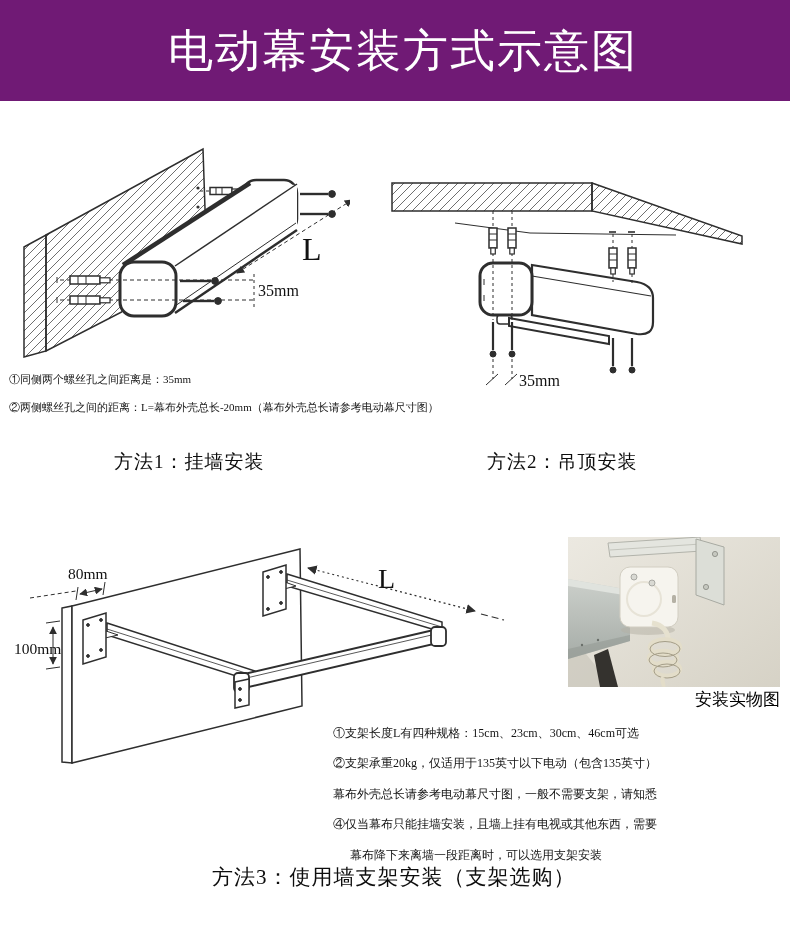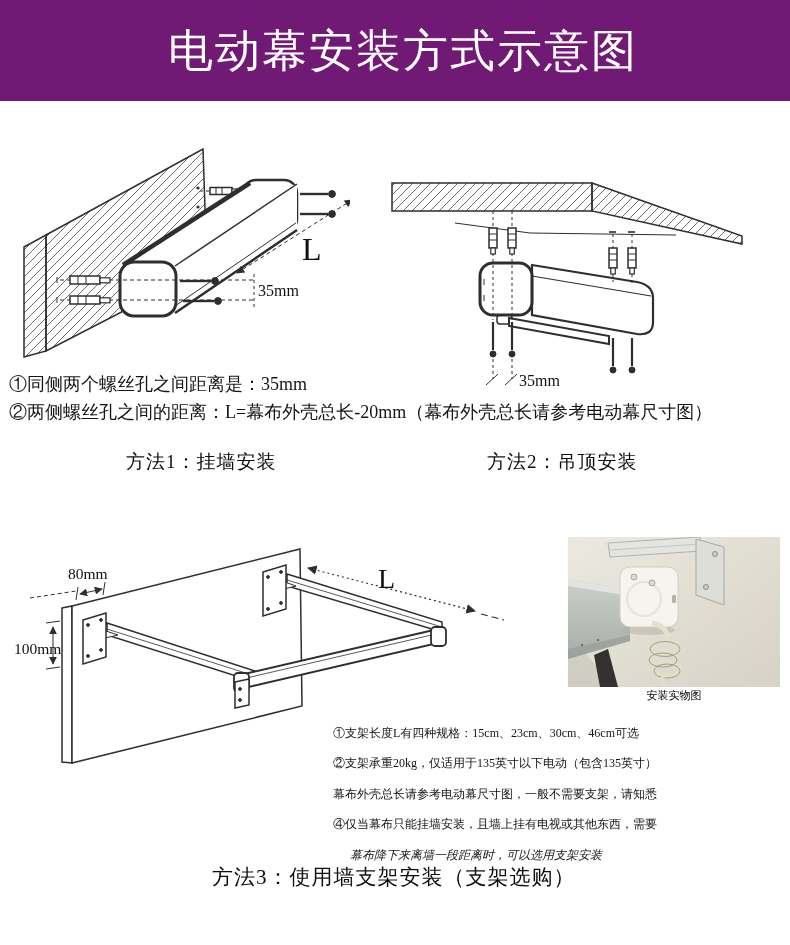--- a/index.html
+++ b/index.html
@@ -3,26 +3,26 @@
 <meta charset="utf-8">
 <style>
   html,body{margin:0;padding:0;background:#ffffff;}
   .page{position:relative;width:790px;height:945px;background:#ffffff;overflow:hidden;
         font-family:"Liberation Serif",serif;color:#161616;}
   .abs{position:absolute;}
   .banner{left:0;top:0;width:790px;height:101px;background:#701a75;
           display:flex;align-items:center;justify-content:center;padding-left:8px;}
   .banner h1{margin:0;color:#ffffff;font-size:45px;font-weight:400;letter-spacing:2px;
              font-family:"Liberation Sans",sans-serif;}
-  .note{font-size:18px;white-space:nowrap;color:#141414;}
+  .note{font-size:11px;white-space:nowrap;color:#141414;}
   .note-sm{font-size:12px;white-space:nowrap;color:#141414;line-height:30.4px;}
-  .note-sm .cont{padding-left:17px;font-style:italic;}
+  .note-sm .cont{padding-left:17px;}
   .method{font-size:19px;white-space:nowrap;color:#0d0d0d;letter-spacing:1px;}
   .method3{font-size:21px;white-space:nowrap;color:#0d0d0d;letter-spacing:1px;text-align:right;}
-  .caption{width:212px;text-align:center;font-size:11px;color:#000;}
+  .caption{width:212px;text-align:right;font-size:17px;color:#000;}
   svg{display:block;}
   svg text{font-family:"Liberation Serif",serif;fill:#111;}
 </style>
 </head>
 <body>
 
 <div class="page">
 
   <header class="abs banner">
     <h1>电动幕安装方式示意图</h1>
@@ -161,21 +161,21 @@
       <line x1="228" y1="190" x2="228" y2="218" stroke-width="2.2"></line>
       <circle cx="228" cy="222" r="3" fill="#2e2e2e"></circle>
       <line x1="247" y1="190" x2="247" y2="218" stroke-width="2.2"></line>
       <circle cx="247" cy="222" r="3" fill="#2e2e2e"></circle>
     </g>
   </svg>
 
   <div class="abs note" style="left:9px;top:372px">①同侧两个螺丝孔之间距离是：35mm</div>
   <div class="abs note" style="left:9px;top:400px">②两侧螺丝孔之间的距离：L=幕布外壳总长-20mm（幕布外壳总长请参考电动幕尺寸图）</div>
 
-  <div class="abs method" style="left:126px;top:449px">方法1：挂墙安装</div>
+  <div class="abs method" style="left:114px;top:449px">方法1：挂墙安装</div>
   <div class="abs method" style="left:487px;top:449px">方法2：吊顶安装</div>
 
   <svg class="abs" style="left:12px;top:528px" width="505" height="330" viewBox="0 0 505 330">
     <defs>
       <marker id="ar3" viewBox="0 0 10 10" refX="9" refY="5" markerWidth="8" markerHeight="8" orient="auto-start-reverse">
         <path d="M0,0 L10,5 L0,10 z" fill="#2e2e2e"></path>
       </marker>
     </defs>
 
     <polygon points="50,80 60,78 60,235 50,234" fill="#fff" stroke="#2e2e2e" stroke-width="1.5"></polygon>

